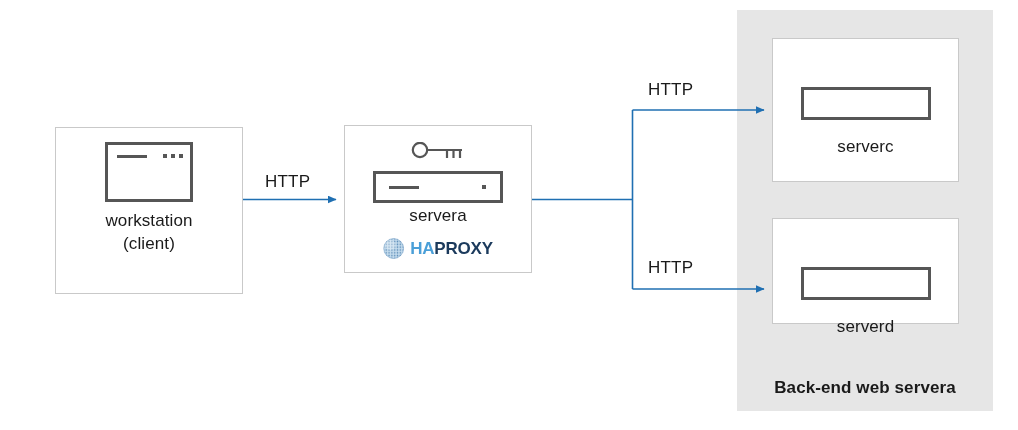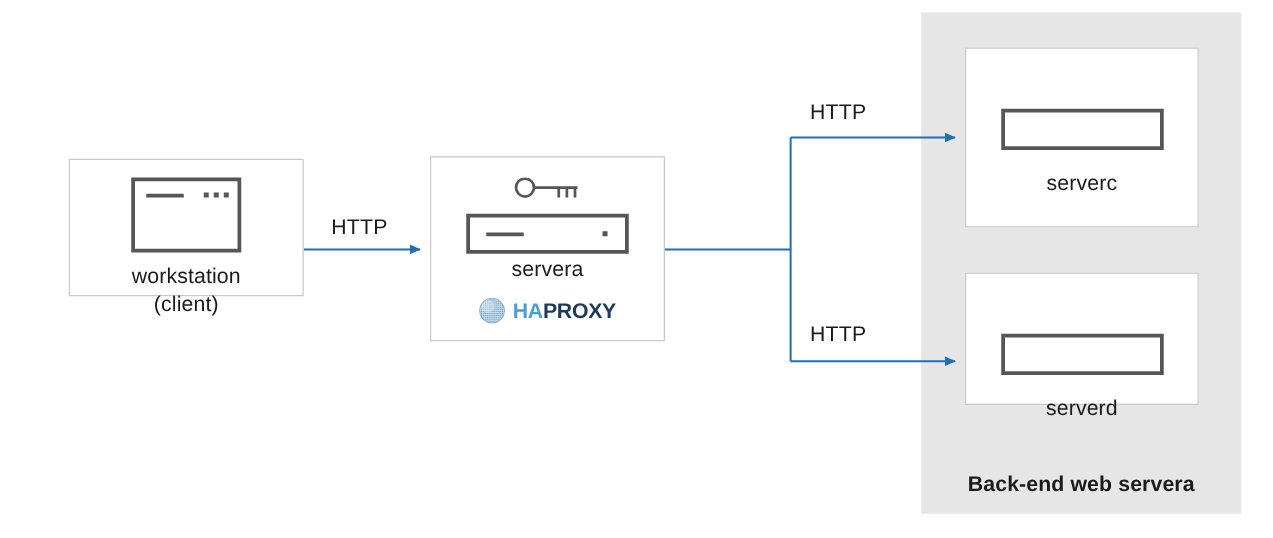--- a/index.html
+++ b/index.html
@@ -31,21 +31,21 @@
     right: 0;
     text-align: center;
     color: #1a1a1a;
     font-size: 17px;
     line-height: 23px;
     letter-spacing: 0.1px;
     white-space: pre-line;
   }
 
   
-  #workstation-box { left: 55px; top: 127px; width: 188px; height: 110px; }
+  #workstation-box { left: 55px; top: 127px; width: 188px; height: 167px; }
   #workstation-label { top: 81px; }
 
   .window-icon {
     position: absolute;
     left: 50%;
     transform: translateX(-50%);
     top: 14px;
     width: 88px;
     height: 60px;
     border: 3px solid #565656;

